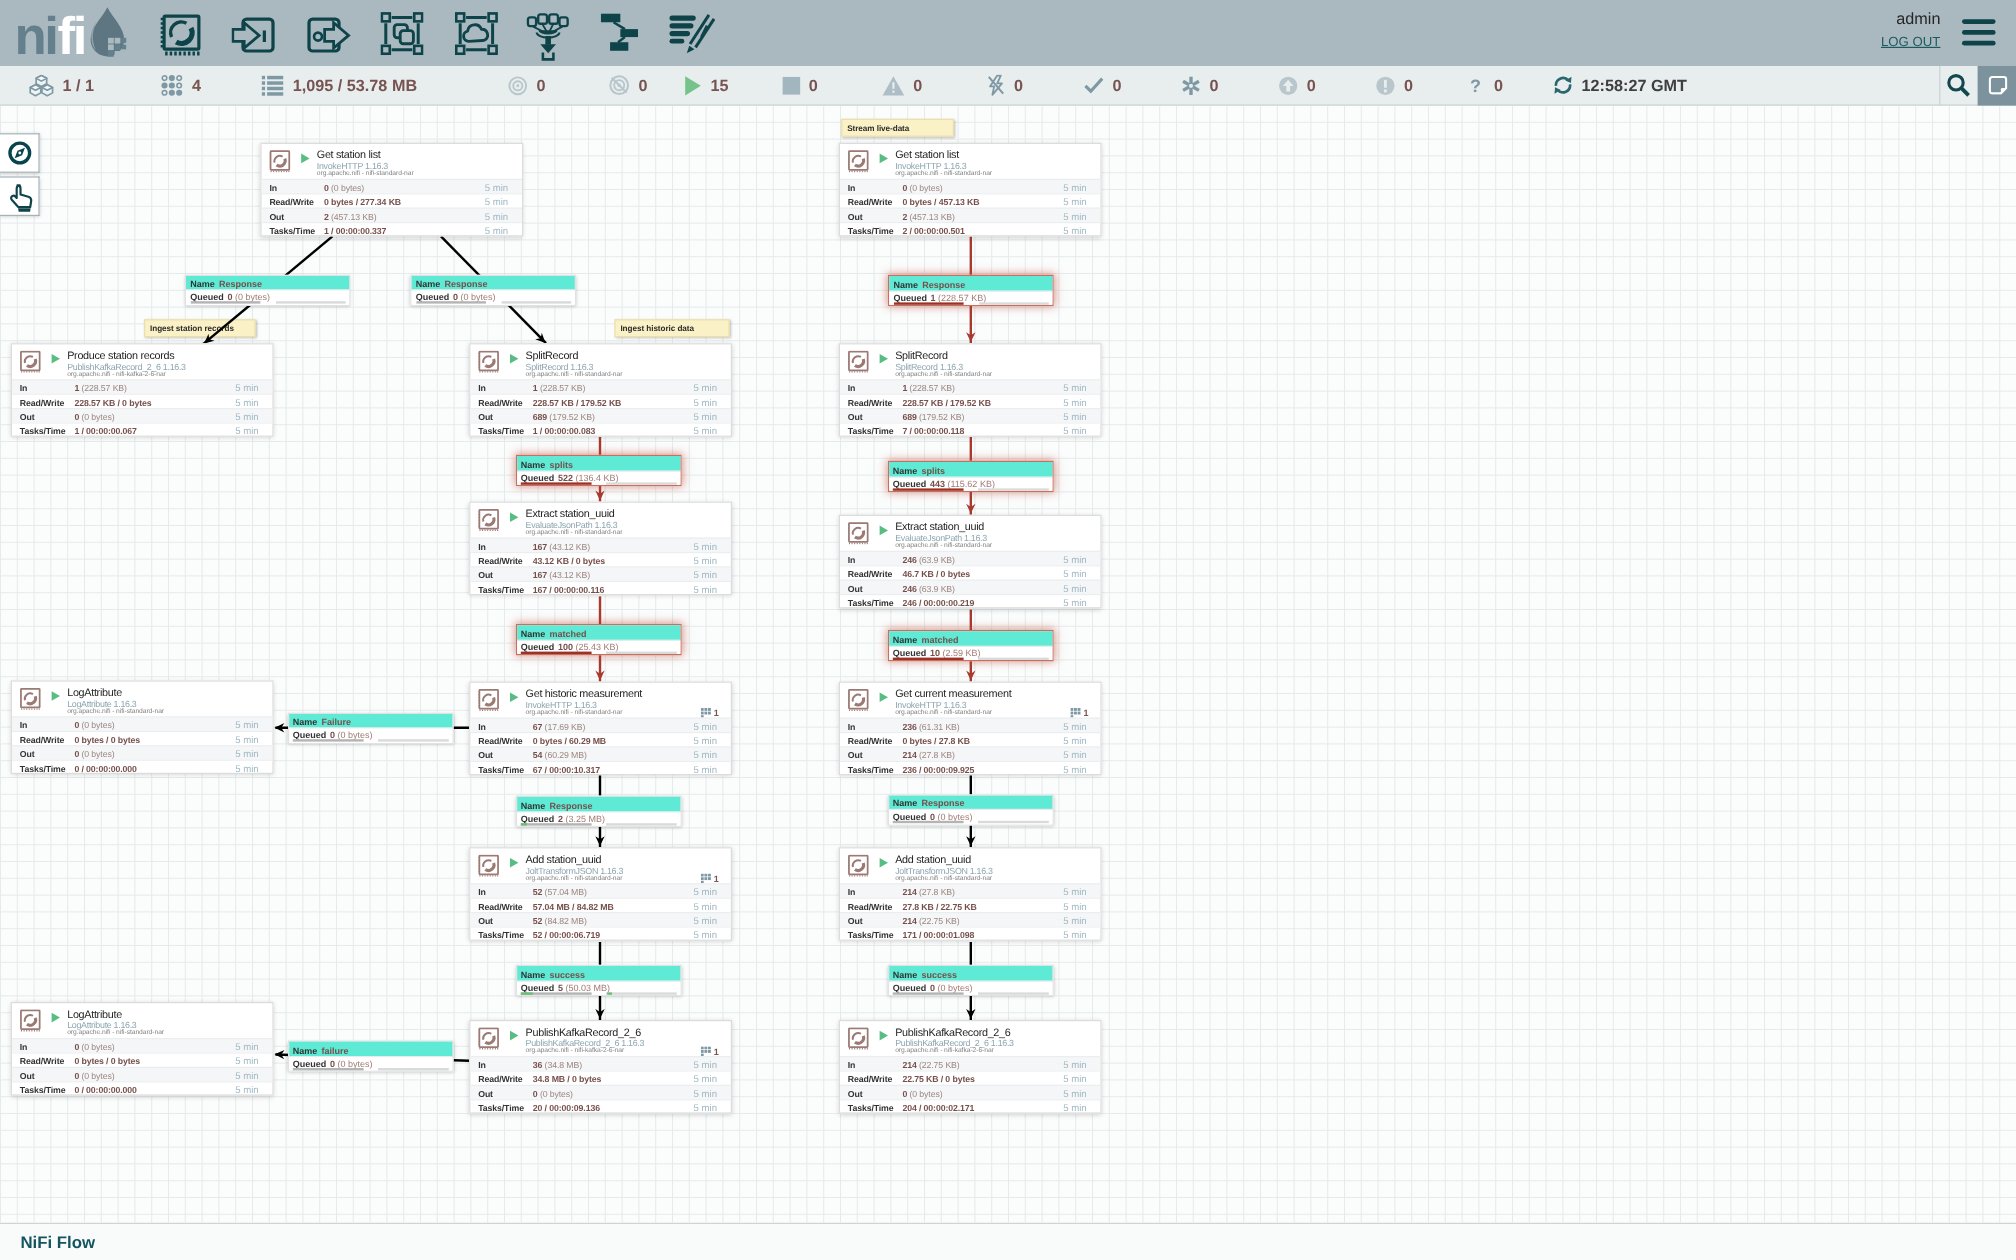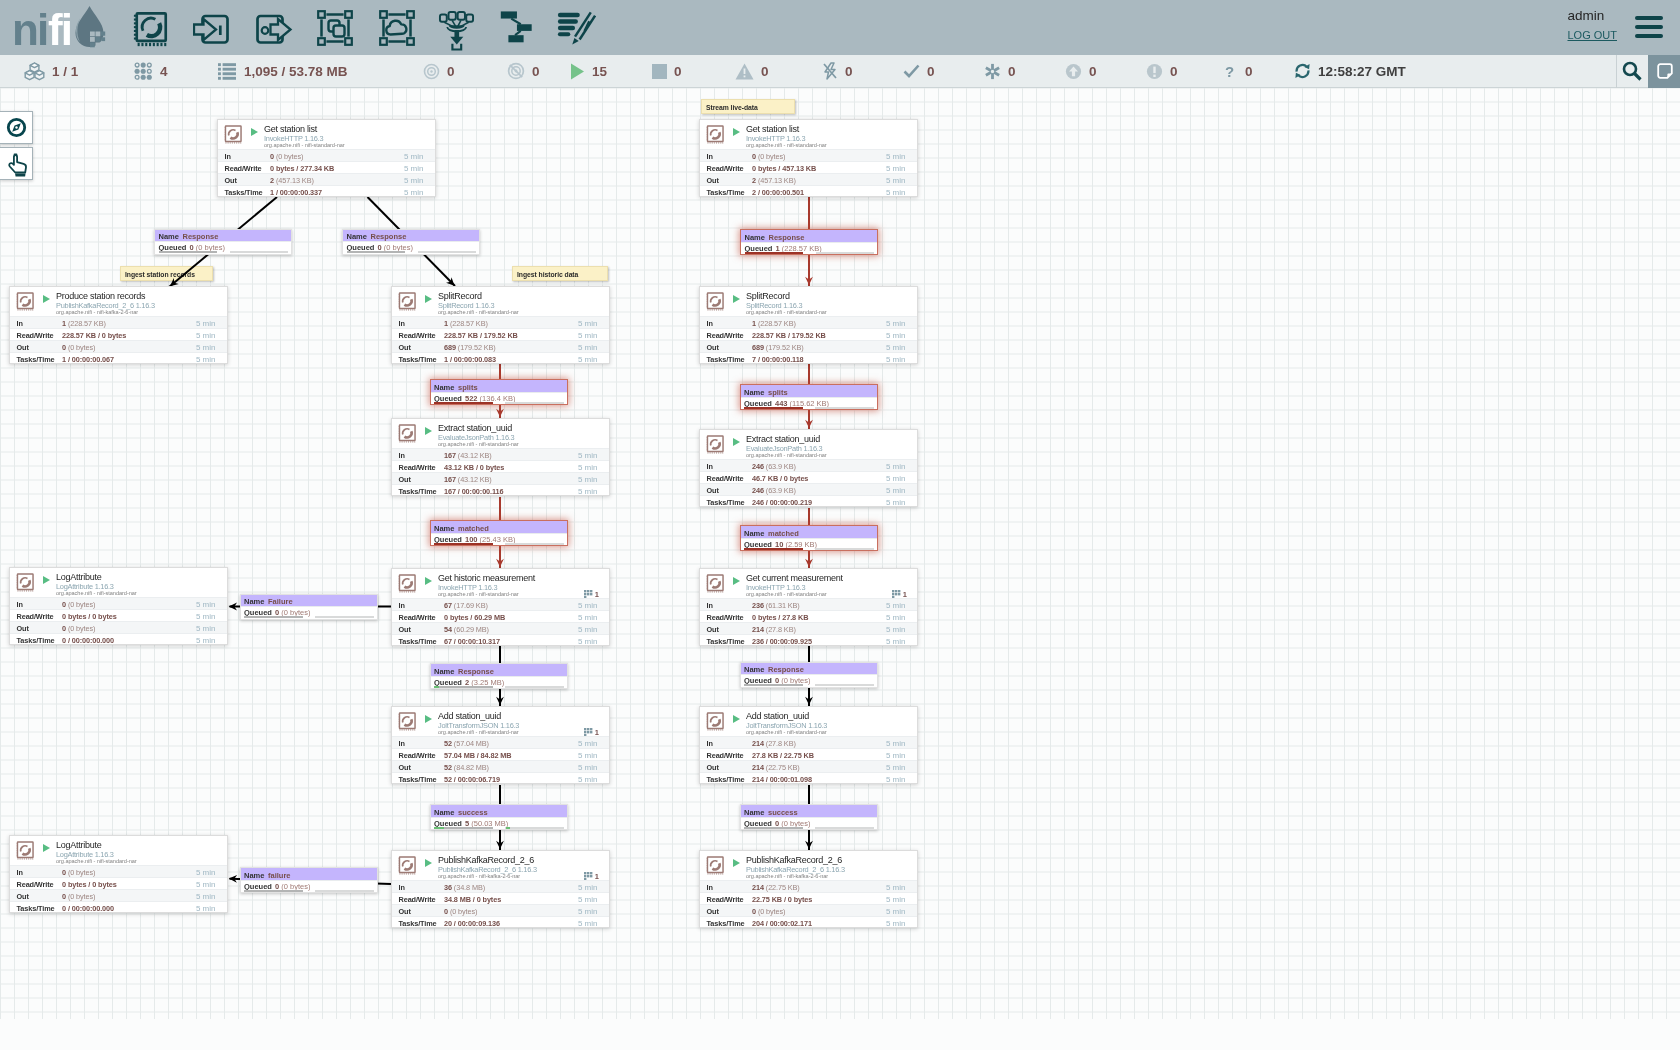--- a/index.html
+++ b/index.html
@@ -1,21 +1,21 @@
 <!DOCTYPE html>
 <html><head>
 <meta charset="utf-8">
 <style>
 * { margin:0; padding:0; box-sizing:border-box; }
 html,body { width:1680px; height:1050px; overflow:hidden; }
 body { font-family:"Liberation Sans", sans-serif; background:#fbfcfc; position:relative; }
 #page { position:absolute; left:0; top:0; width:1680px; height:1050px; }
 #header { position:absolute; left:0; top:0; width:1680px; height:55px; background:#aab9c0; z-index:10; }
 .tbico { position:absolute; top:10px; }
-#admin { position:absolute; right:63px; top:8px; }
+#admin { position:absolute; right:63px; top:8px; text-align:right; }
 #admin .a1 { font-size:13.5px; color:#252525; }
 #admin .a2 { font-size:11px; color:#1c5a60; text-decoration:underline; margin-top:6px; }
 #burger { position:absolute; right:17px; top:15.5px; width:28px; }
 #burger div { height:4.6px; background:#0e4449; border-radius:2px; margin-bottom:4.6px; }
 #statusbar { position:absolute; left:0; top:55px; width:1680px; height:33px; background:#e8edee; border-bottom:1px solid #ccd4d6; z-index:10; }
 .sitem { position:absolute; top:0; height:32px; display:flex; align-items:center; font-size:13.5px; color:#775351; font-weight:bold; }
 .sitem svg { display:block; }
 .slbl { margin-left:7px; }
 #clock { position:absolute; left:1294px; top:0; height:32px; display:flex; align-items:center; font-size:13.5px; color:#3f3f3f; font-weight:bold; }
 #search { position:absolute; left:1621px; top:5px; }
@@ -37,21 +37,21 @@
 .pbadge { position:absolute; right:10px; top:21px; font-size:7.5px; font-weight:bold; color:#775351; }
 .prows { position:absolute; left:0; top:29px; width:217px; }
 .prow { position:relative; height:12.1px; font-size:7.3px; color:#262626; border-top:1px solid #ebeef0; letter-spacing:-.1px; }
 .prow:nth-child(odd) { background:#f4f6f7; }
 .pl { position:absolute; left:6.5px; top:2.2px; font-weight:bold; color:#333; }
 .pv { position:absolute; left:52px; top:2.2px; color:#9d8682; }
 .pv b { color:#764f4b; }
 .pm { position:absolute; right:11.5px; top:1.8px; color:#a0b8c4; font-size:8px; letter-spacing:0; }
 .clabel { position:absolute; width:138px; height:26px; background:#fff; border:1px solid #e2e2e2; box-shadow:0 1px 3px rgba(0,0,0,.22); z-index:4; font-size:7.5px; }
 .clabel.red { border:1px solid #c96f5f; box-shadow:0 0 7px 1px rgba(190,70,50,.55); }
-.cl1 { position:relative; height:12.5px; background:#c4b5fd; border-bottom:1px solid #e9ecee; }
+.cl1 { position:relative; height:12.5px; background:#5eead4; border-bottom:1px solid #e9ecee; }
 .cl2 { position:relative; height:11.5px; background:#fff; }
 .cn { position:absolute; left:3.5px; top:2.5px; font-weight:bold; color:#333; }
 .cv { position:absolute; left:27.5px; top:2.5px; font-weight:bold; color:#764f4b; }
 .cq { position:absolute; left:34.5px; top:1.2px; color:#a07a74; }
 .cq b { color:#764f4b; }
 #footer { position:absolute; left:0; top:1019px; width:1680px; height:31px; background:#f9fafa; border-top:1px solid #ccd4d6; z-index:10; }
 #footer .ftxt { position:absolute; left:17px; top:7px; font-size:14px; font-weight:bold; color:#14555f; }
 </style>
 </head>
 <body>
@@ -1089,21 +1089,21 @@
           <span class="pv"><b>27.8 KB / 22.75 KB</b> </span>
           <span class="pm">5 min</span>
         </div>
         <div class="prow">
           <span class="pl">Out</span>
           <span class="pv"><b>214</b> (22.75 KB)</span>
           <span class="pm">5 min</span>
         </div>
         <div class="prow">
           <span class="pl">Tasks/Time</span>
-          <span class="pv"><b>214 / 00:00:01.098</b> </span>
+          <span class="pv"><b>171 / 00:00:01.098</b> </span>
           <span class="pm">5 min</span>
         </div>
       </div>
 </div>
 <div class="proc" style="left:699px;top:850px">
 <svg class="picon" width="18.5" height="19" viewBox="0 0 19 19.5">
 <rect x="1.5" y="1" width="16" height="16" rx="0.5" fill="none" stroke="#9c7a74" stroke-width="1.5"></rect>
 <g stroke="#9c7a74" stroke-width="0.9">
 <line x1="2" y1="17.8" x2="2" y2="19"></line>
           <line x1="4.2" y1="17.8" x2="4.2" y2="19"></line>
@@ -1302,13 +1302,16 @@
         <span class="cn">Name</span>
         <span class="cv">failure</span>
       </div>
 <div class="cl2">
         <span class="cn" style="top:1.2px">Queued</span>
         <span class="cq"><b>0</b> (0 bytes)</span>
         <span style="position:absolute;left:3.5px;bottom:0.5px;width:58.5px;height:2px;background:#b3b4b4"></span>
         <span style="position:absolute;right:3px;bottom:0.5px;width:58.5px;height:2px;background:#d9dada"></span>
       </div>
 </div>
+<div id="footer">
+      <div class="ftxt">NiFi Flow</div>
+    </div>
 </div>
 
 </body></html>

